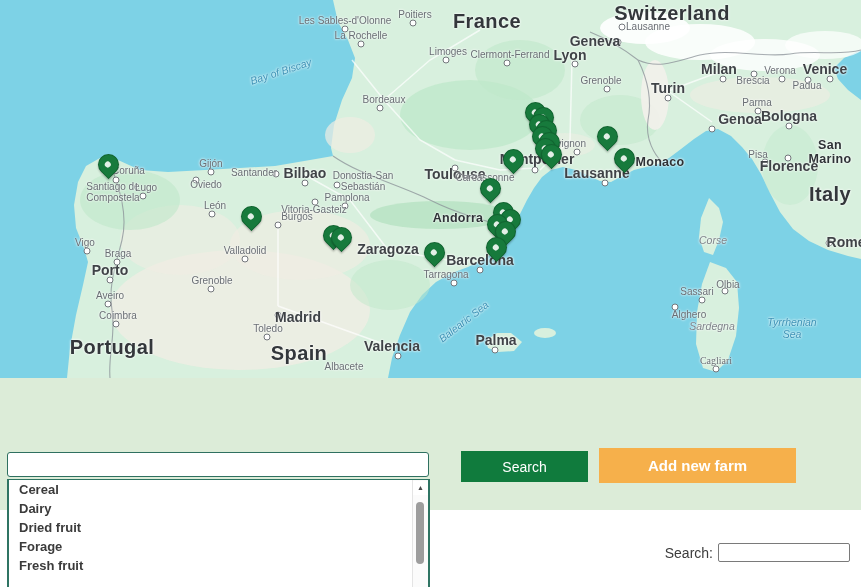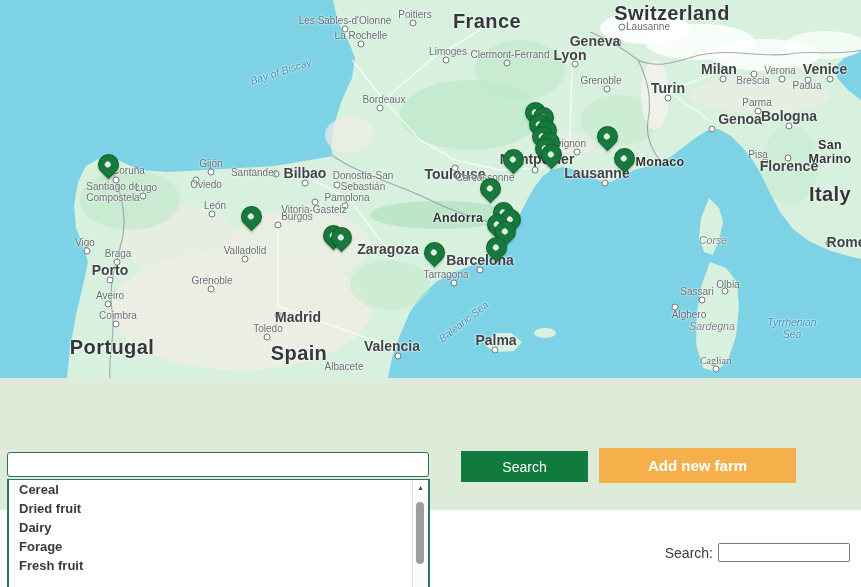--- a/index.html
+++ b/index.html
@@ -333,22 +333,22 @@
   </div>
 
   <input id="product-input" type="text" value="" style="">
 
   <button class="btn" id="search-btn">Search</button>
   <button class="btn" id="add-farm-btn">Add new farm</button>
 
   <div id="dropdown">
     <div id="dd-options">
         <div class="option">Cereal</div>
+        <div class="option">Dairy</div>
         <div class="option">Dried fruit</div>
-        <div class="option">Dairy</div>
         <div class="option">Forage</div>
         <div class="option">Fresh fruit</div>
       </div>
     <div id="dd-scrollbar">
       <div id="dd-up-arrow">▲</div>
       <div id="dd-thumb"></div>
     </div>
   </div>
 
   <div id="footer-search-label">Search:</div>

